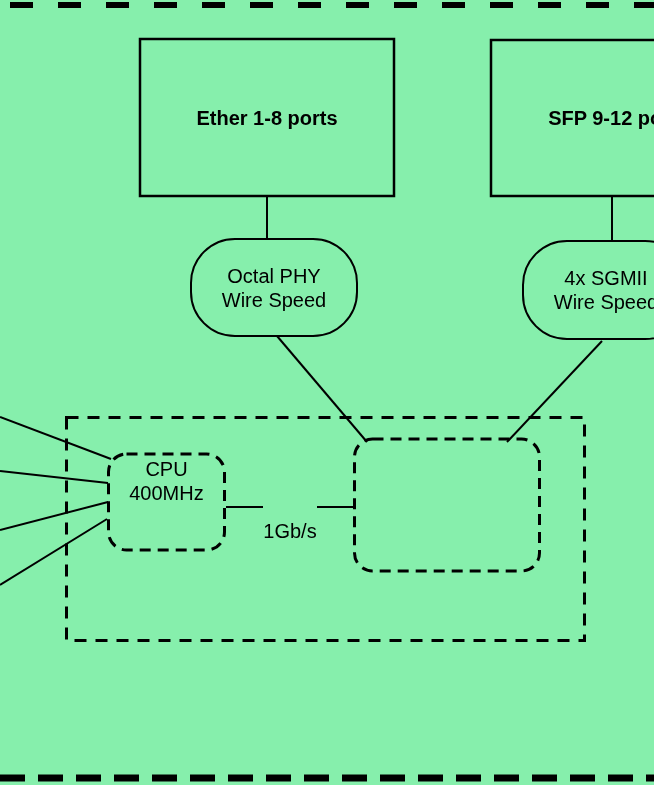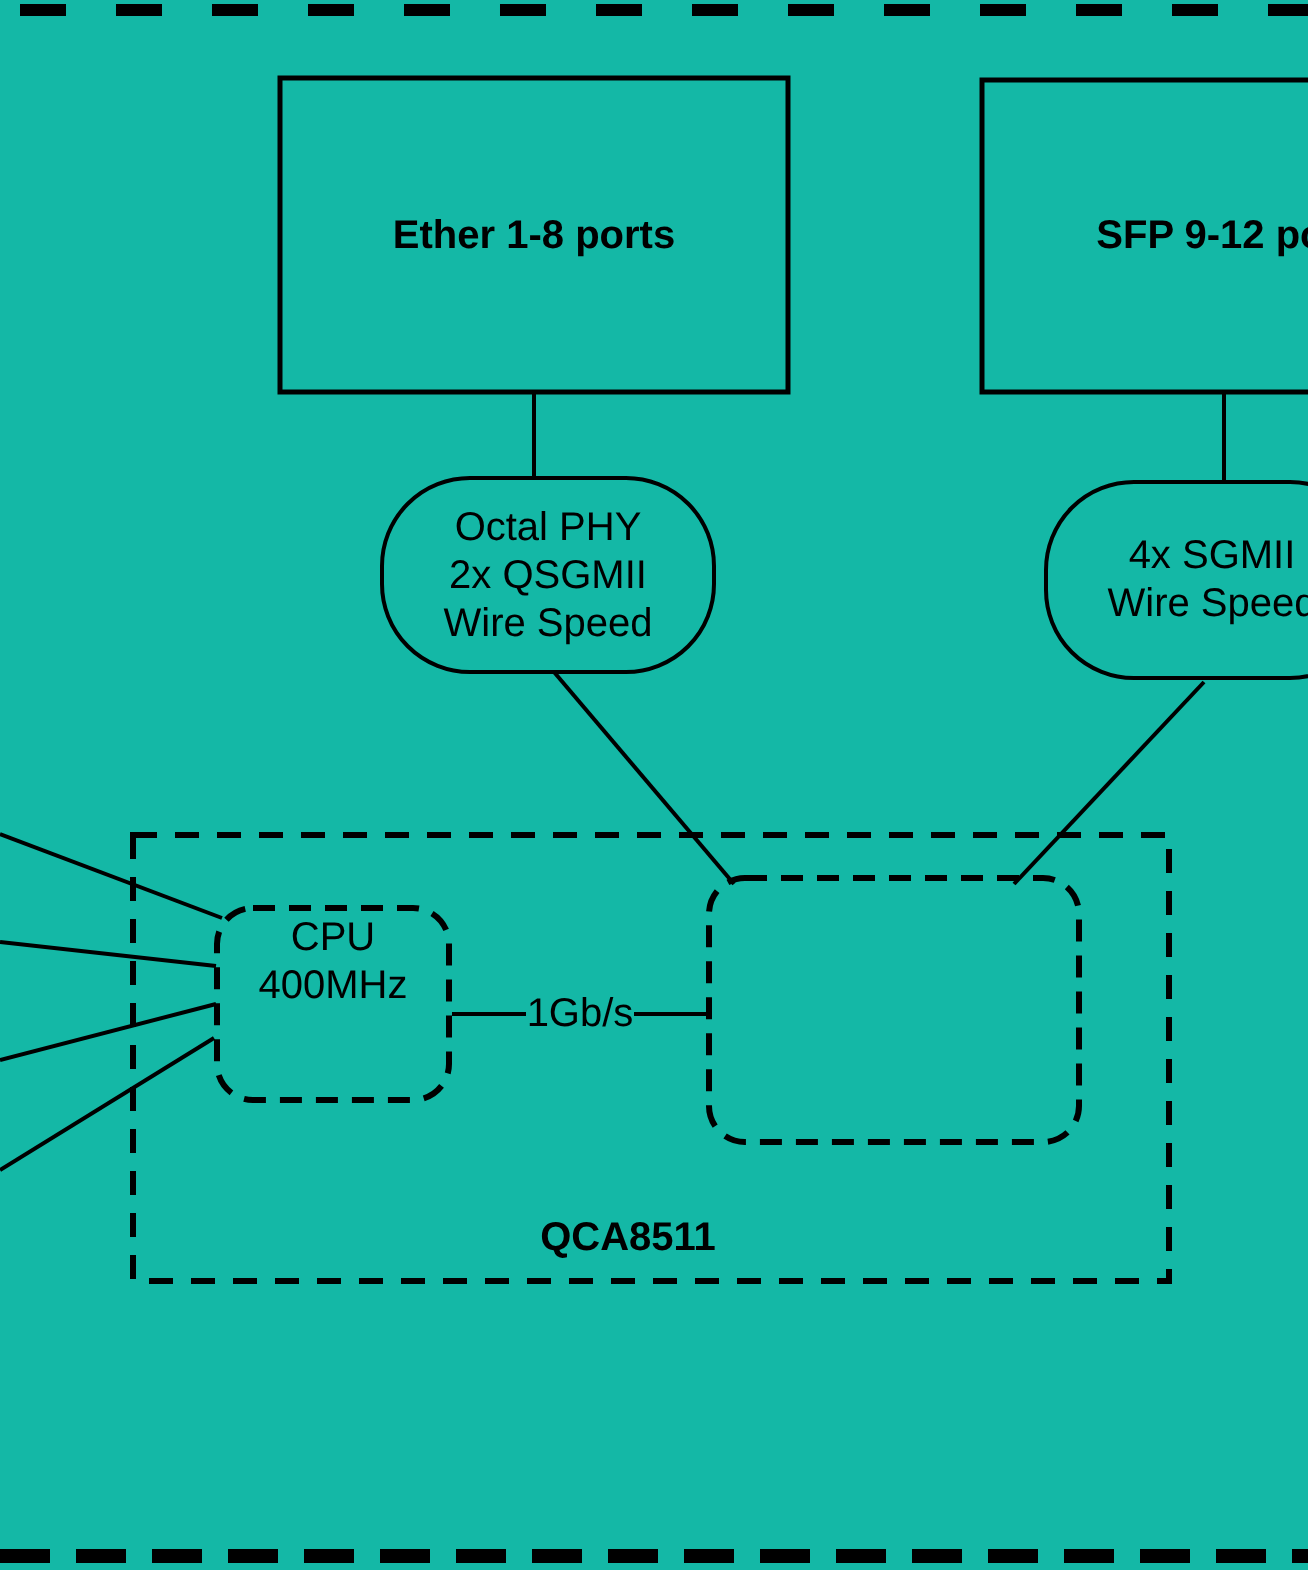--- a/index.html
+++ b/index.html
@@ -1,20 +1,20 @@
 <!DOCTYPE html>
 <html><head>
 <meta charset="utf-8">
 <style>
   html, body { margin: 0; padding: 0; background: #ffffff; }
   .canvas {
     position: relative;
     width: 654px;
     height: 785px;
-    background: #14b8a6;
+    background: #86efac;
     overflow: hidden;
     font-family: "Liberation Sans", sans-serif;
     color: #000000;
   }
   svg.wires {
     position: absolute;
     left: 0; top: 0;
     width: 654px; height: 785px;
   }
   .label {
@@ -29,21 +29,21 @@
     white-space: nowrap;
   }
   .bold { font-weight: 700; }
   
   .ether-label  { left: 139px; top: 38px;  width: 256px; height: 159px; font-weight: 700; }
   .sfp-label    { left: 490px; top: 39px;  width: 256px; height: 158px; font-weight: 700; }
   .octal-label  { left: 190px; top: 238px; width: 168px; height: 99px; align-items: center; }
   .sgmii-label  { left: 522px; top: 240px; width: 168px; height: 100px; }
   .cpu-label    { left: 108px; top: 432px; width: 117px; height: 97px; }
   .switch-label { left: 353px; top: 438px; width: 187px; height: 133px; line-height: 25px; }
-  .gbs-label    { left: 263px; top: 495px; width: 54px;  height: 24px; }
+  .gbs-label    { left: 263px; top: 519px; width: 54px;  height: 24px; }
   .qca-label    { left: 254px; top: 607px; width: 120px; height: 24px; font-weight: 700; }
 </style>
 </head>
 <body>
 
 <div class="canvas">
 
   <svg class="wires" viewBox="0 0 654 785">
 
     <line x1="10" y1="5" x2="654" y2="5" stroke="#000" stroke-width="6" stroke-dasharray="23 25"></line>
@@ -79,36 +79,32 @@
   <div class="label ether-label">
     <span>Ether 1-8 ports</span>
   </div>
 
   <div class="label sfp-label">
     <span>SFP 9-12 ports</span>
   </div>
 
   <div class="label octal-label">
     <span>Octal PHY</span>
-    <span>2x QSGMII</span>
     <span>Wire Speed</span>
   </div>
 
   <div class="label sgmii-label">
     <span>4x SGMII</span>
     <span>Wire Speed</span>
   </div>
 
   <div class="label cpu-label">
     <span>CPU</span>
     <span>400MHz</span>
   </div>
 
 
   <div class="label gbs-label">
     <span>1Gb/s</span>
   </div>
 
-  <div class="label qca-label">
-    <span>QCA8511</span>
-  </div>
 
 </div>
 
 </body></html>

